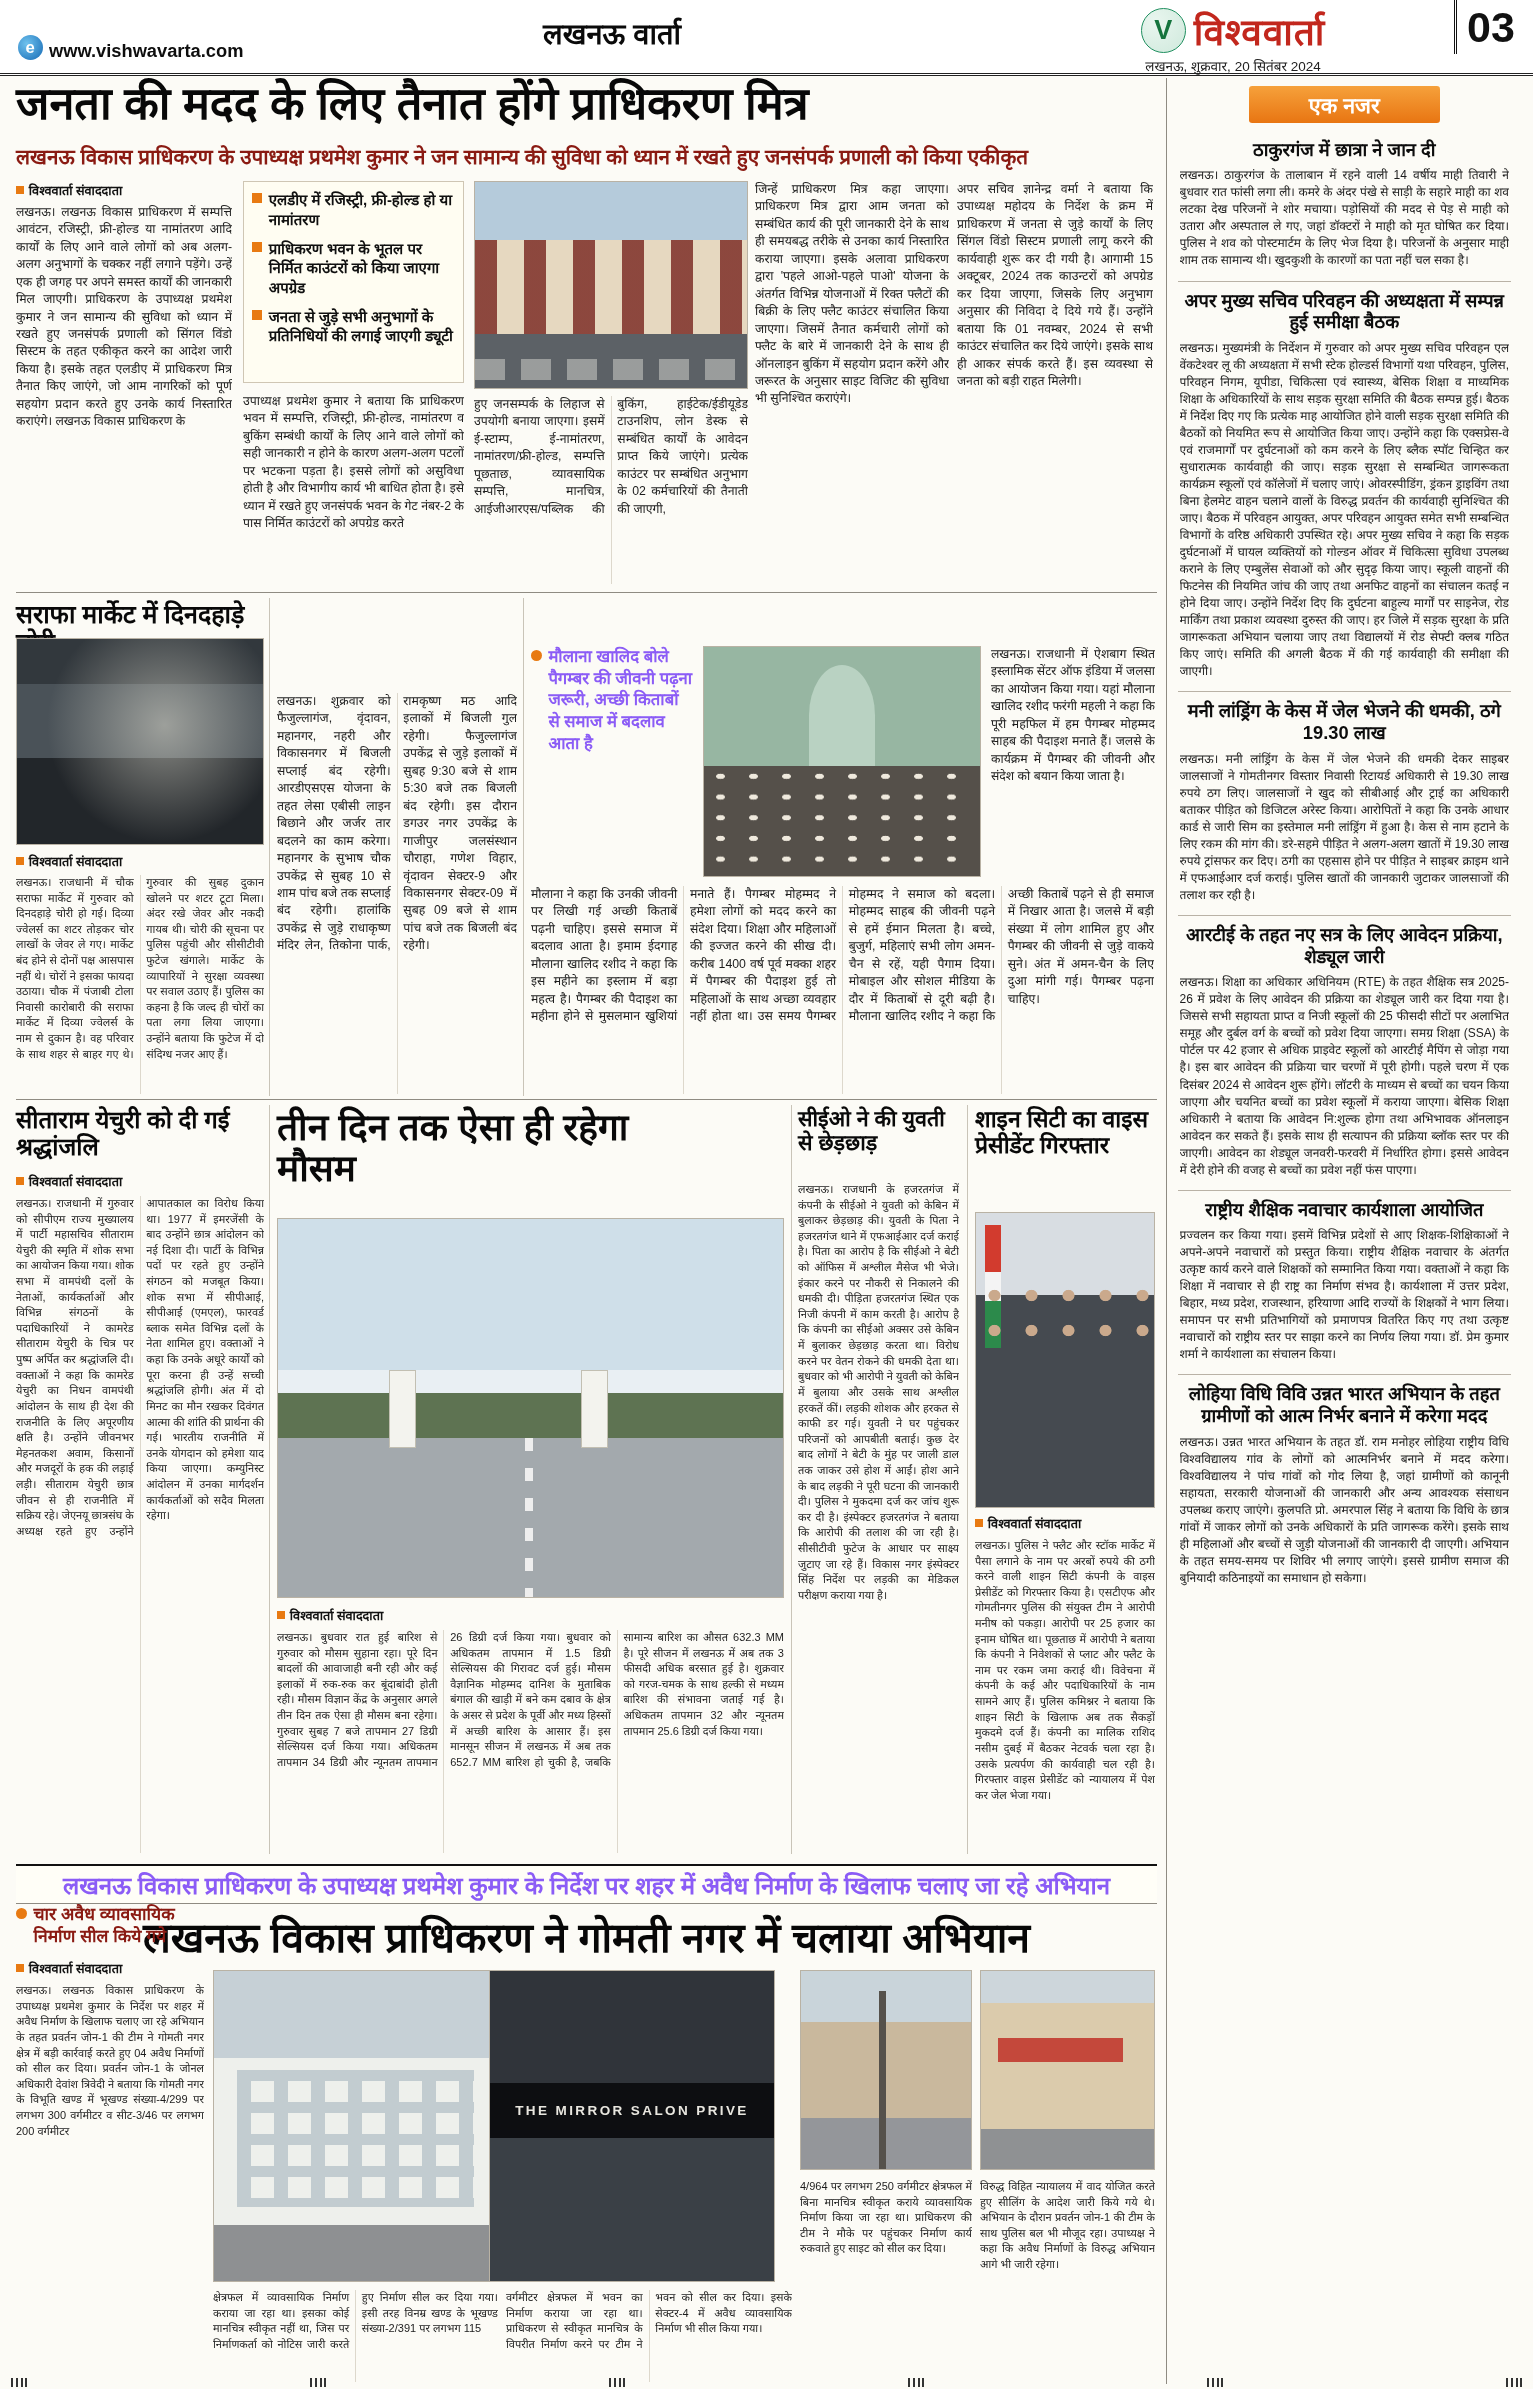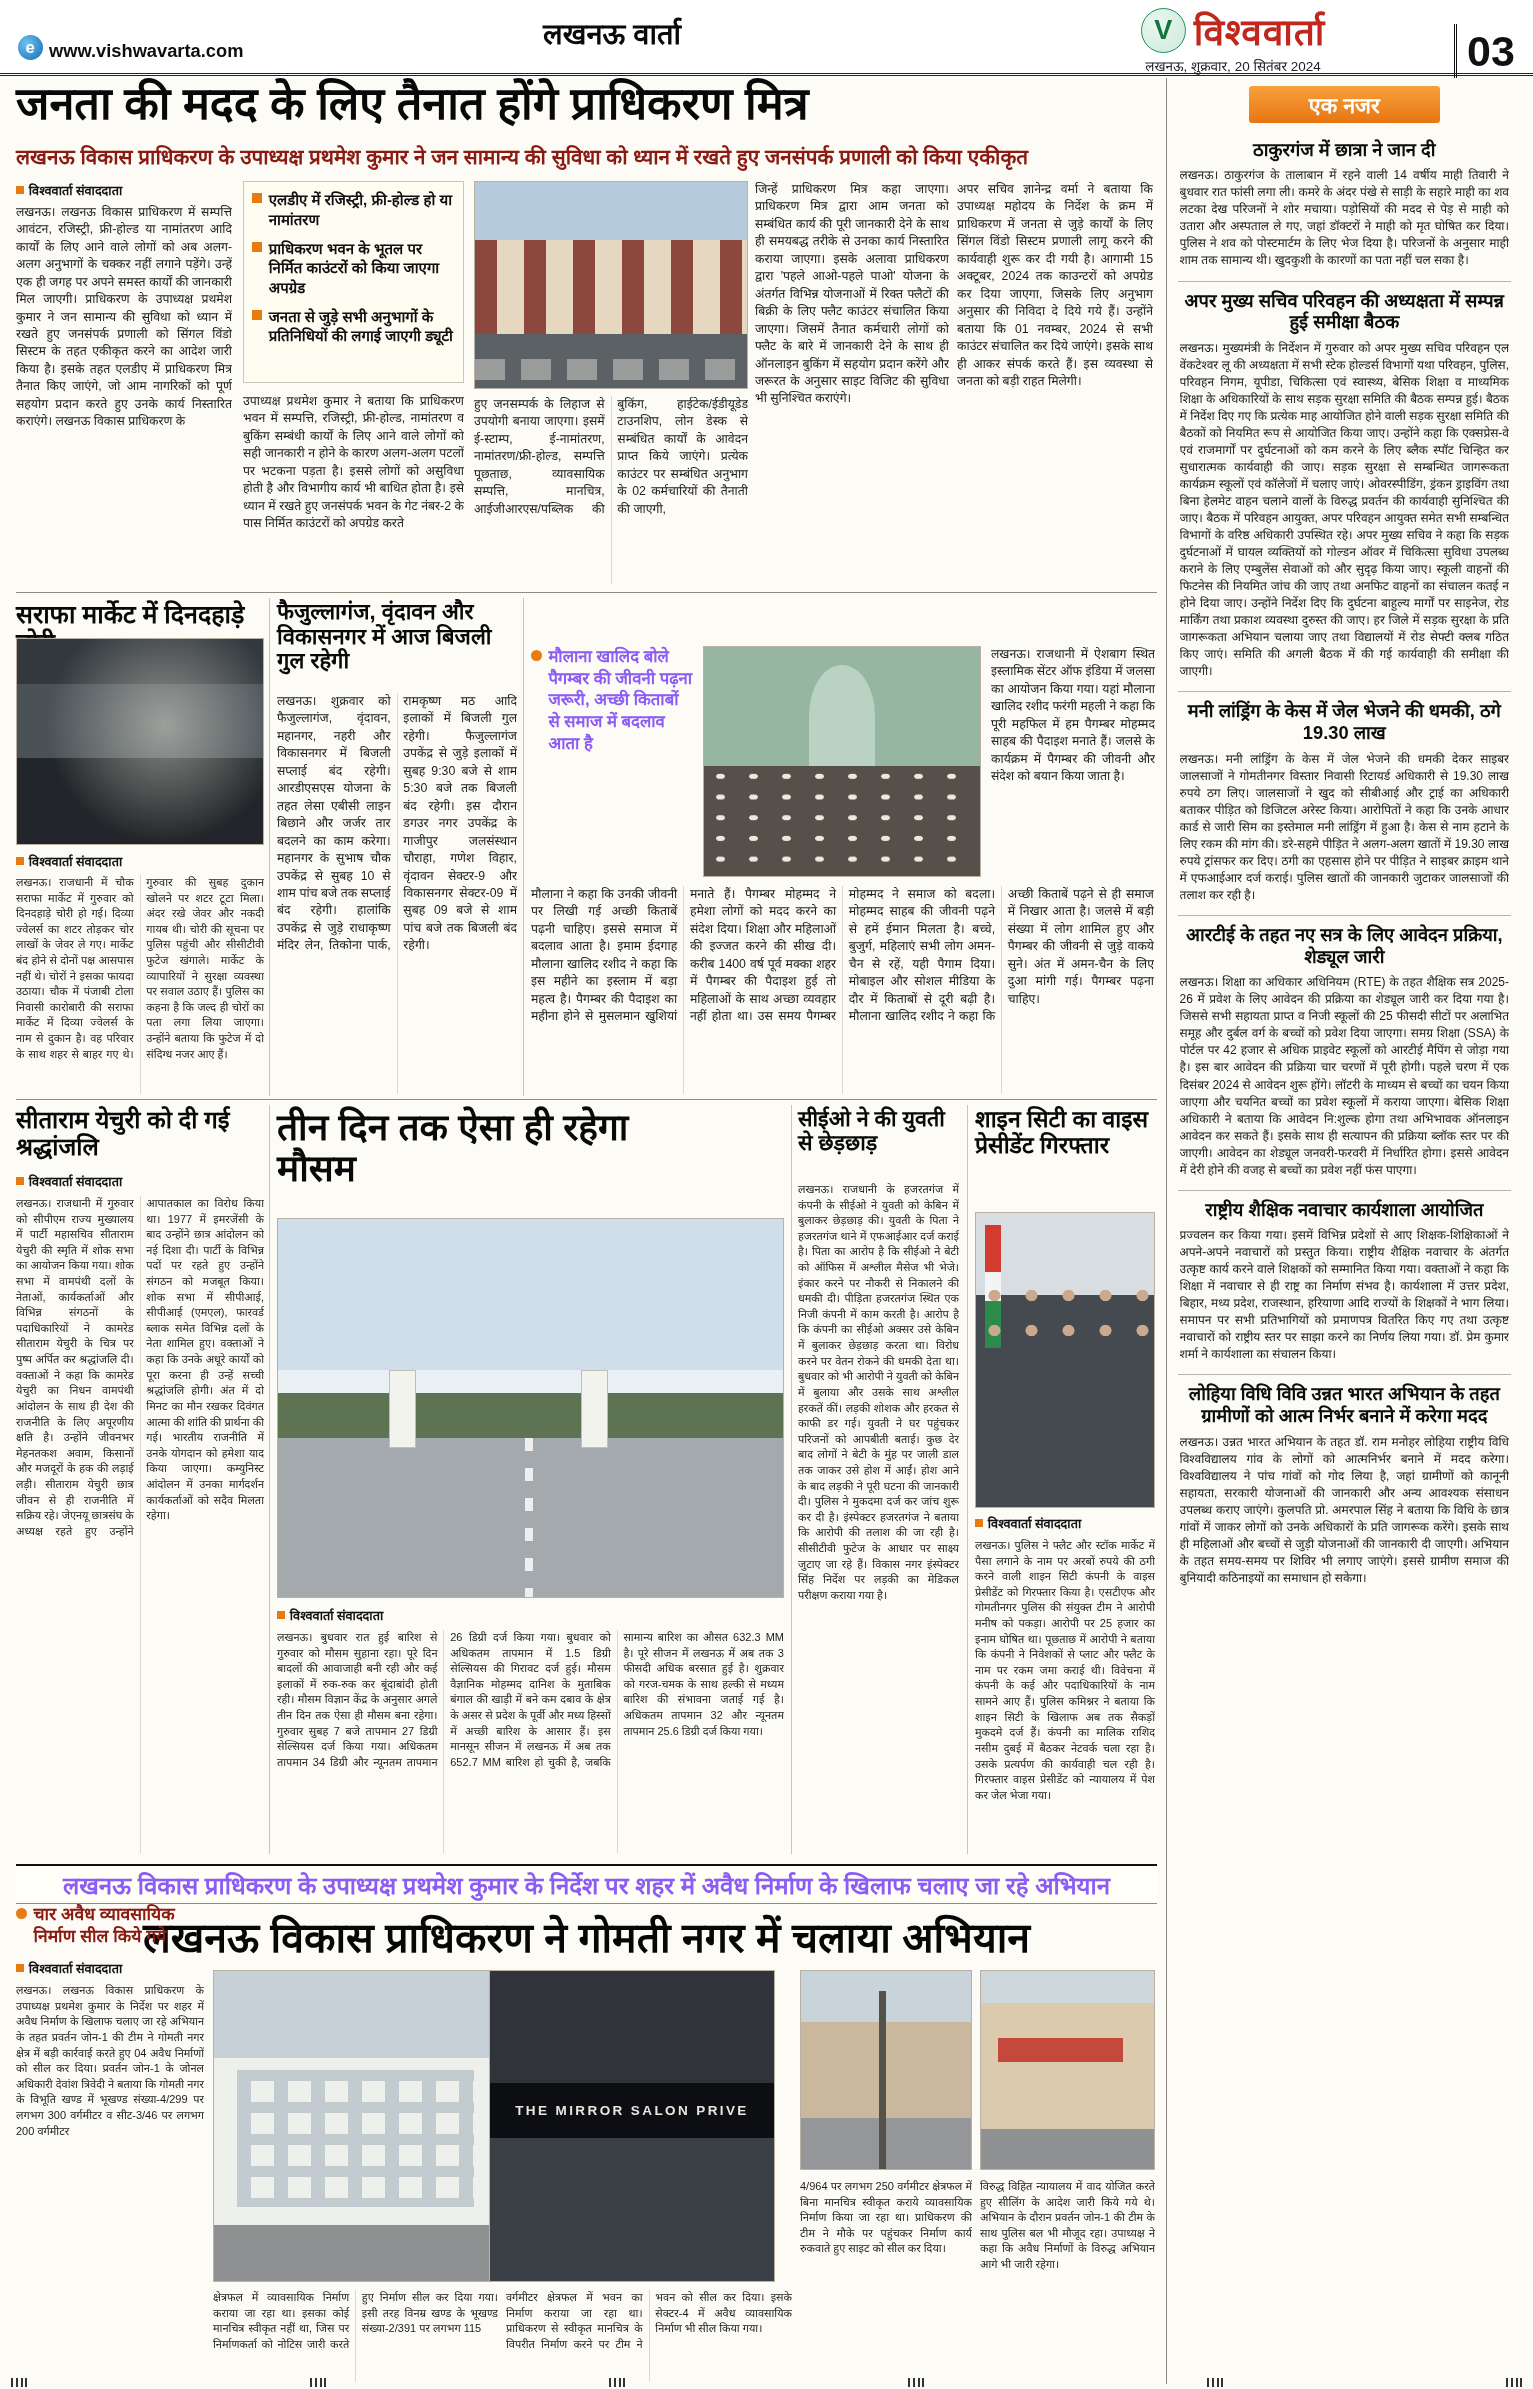--- a/index.html
+++ b/index.html
@@ -23,21 +23,21 @@
          background:radial-gradient(circle at 35% 35%,#6fc2ee,#1569b4);color:#fff;font-weight:bold;
          display:flex;align-items:center;justify-content:center;font-size:16.7px;}
   .site-url{position:absolute;left:49px;top:40px;font-size:18.3px;font-weight:bold;color:#0e0e0e;}
   .section-title{position:absolute;left:445px;top:12.7px;width:334px;text-align:center;font-size:29px;font-weight:bold;color:#0a0a0a;}
   .brandwrap{position:absolute;left:1046px;top:4.8px;width:374px;}
   .brandrow{display:flex;align-items:center;gap:8px;justify-content:center;}
   .vlogo{width:43px;height:43px;border-radius:50%;background:radial-gradient(circle at 30% 30%,#e9f6ef,#cfe9dc);
          border:1.6px solid #1f8f5f;color:#15743d;font-size:27px;font-weight:bold;display:flex;align-items:center;justify-content:center;}
   .brandname{font-size:37px;font-weight:bold;color:#c2271d;letter-spacing:0.8px;}
   .dateline{text-align:center;font-size:13.5px;color:#222;margin-top:1.6px;}
-  .pagenum{position:absolute;right:8px;top:24px;width:68px;height:54px;border-left:3.2px double #111;
+  .pagenum{position:absolute;right:8px;top:0;width:68px;height:54px;border-left:3.2px double #111;
            display:flex;align-items:center;justify-content:center;font-size:43px;font-weight:bold;color:#111;}
 
   .lead-headline{position:absolute;left:16px;top:80px;width:1141px;font-size:45px;font-weight:bold;line-height:1.06;color:#080808;}
   .lead-subhead{position:absolute;left:16px;top:142px;width:1141px;font-size:20.7px;font-weight:bold;color:#8a1a12;}
 
   .hbox{position:absolute;left:243px;top:181px;width:221px;height:202px;border:0.8px solid #cfc6b4;background:#fffdf2;padding:8px 8px;box-sizing:border-box;}
   .hbox .item{display:flex;gap:6.4px;font-size:15px;font-weight:bold;line-height:1.3;margin-bottom:9.5px;color:#101010;}
   .hbox .sq{width:10.3px;height:10.3px;background:#e87a12;flex:0 0 auto;margin-top:3.2px;}
 
   .photo{position:absolute;overflow:hidden;background:#ccc;border:0.8px solid #b9b2a4;box-sizing:border-box;}
@@ -172,21 +172,20 @@
   <div class="art-headline abs" style="left:16px;top:600px;width:248px;font-size:25px;">सराफा मार्केट में दिनदहाड़े चोरी</div>
   <div class="photo" id="ph-cctv" style="left:16px;top:638px;width:248px;height:207px;">
     <div class="glow"></div>
   </div>
   <div class="byline abs" style="left:16px;top:852px;">
     <span class="bullet-sq"></span>
     <span>विश्ववार्ता संवाददाता</span>
   </div>
   <div class="jtext abs cols2 small" style="left:16px;top:875px;width:248px;height:219px;">लखनऊ। राजधानी में चौक सराफा मार्केट में गुरुवार को दिनदहाड़े चोरी हो गई। दिव्या ज्वेलर्स का शटर तोड़कर चोर लाखों के जेवर ले गए। मार्केट बंद होने से दोनों पक्ष आसपास नहीं थे। चोरों ने इसका फायदा उठाया। चौक में पंजाबी टोला निवासी कारोबारी की सराफा मार्केट में दिव्या ज्वेलर्स के नाम से दुकान है। वह परिवार के साथ शहर से बाहर गए थे। गुरुवार की सुबह दुकान खोलने पर शटर टूटा मिला। अंदर रखे जेवर और नकदी गायब थी। चोरी की सूचना पर पुलिस पहुंची और सीसीटीवी फुटेज खंगाले। मार्केट के व्यापारियों ने सुरक्षा व्यवस्था पर सवाल उठाए हैं। पुलिस का कहना है कि जल्द ही चोरों का पता लगा लिया जाएगा। उन्होंने बताया कि फुटेज में दो संदिग्ध नजर आए हैं।</div>
 
-  <div class="art-headline abs" style="left:277px;top:600px;width:240px;font-size:22px;">फैजुल्लागंज, वृंदावन और विकासनगर में आज बिजली गुल रहेगी</div>
   <div class="jtext abs cols2" style="left:277px;top:693px;width:240px;height:401px;">लखनऊ। शुक्रवार को फैजुल्लागंज, वृंदावन, महानगर, नहरी और विकासनगर में बिजली सप्लाई बंद रहेगी। आरडीएसएस योजना के तहत लेसा एबीसी लाइन बिछाने और जर्जर तार बदलने का काम करेगा। महानगर के सुभाष चौक उपकेंद्र से सुबह 10 से शाम पांच बजे तक सप्लाई बंद रहेगी। हालांकि उपकेंद्र से जुड़े राधाकृष्ण मंदिर लेन, तिकोना पार्क, रामकृष्ण मठ आदि इलाकों में बिजली गुल रहेगी। फैजुल्लागंज उपकेंद्र से जुड़े इलाकों में सुबह 9:30 बजे से शाम 5:30 बजे तक बिजली बंद रहेगी। इस दौरान डगउर नगर उपकेंद्र के गाजीपुर जलसंस्थान चौराहा, गणेश विहार, वृंदावन सेक्टर-9 और विकासनगर सेक्टर-09 में सुबह 09 बजे से शाम पांच बजे तक बिजली बंद रहेगी।</div>
 
   <div class="abs" style="left:531px;top:646px;width:162px;height:231px;display:flex;gap:6.4px;">
     <span class="bullet-dot"></span>
     <span style="font-size:16.7px;font-weight:bold;color:#8b5cf6;line-height:1.3;">मौलाना खालिद बोले पैगम्बर की जीवनी पढ़ना जरूरी, अच्छी किताबों से समाज में बदलाव आता है</span>
   </div>
   <div class="photo" id="ph-jalsa" style="left:703px;top:646px;width:278px;height:231px;">
     <div class="arch"></div>
     <div class="crowd"></div>
   </div>

